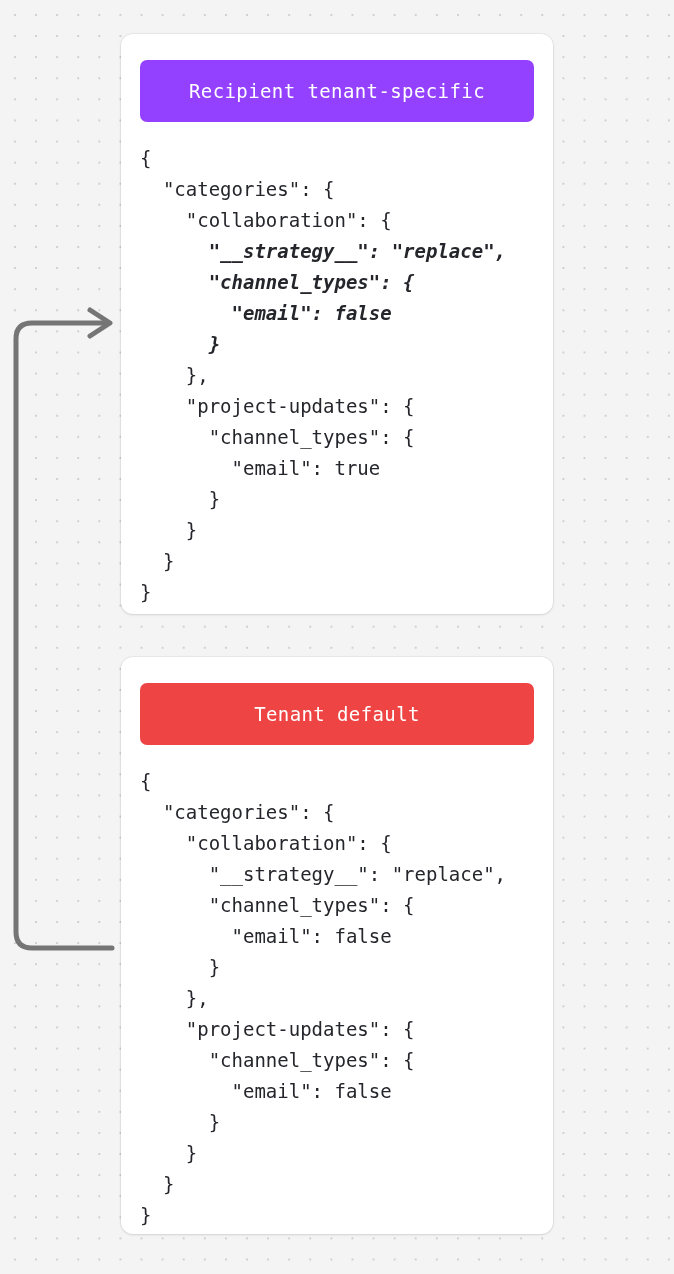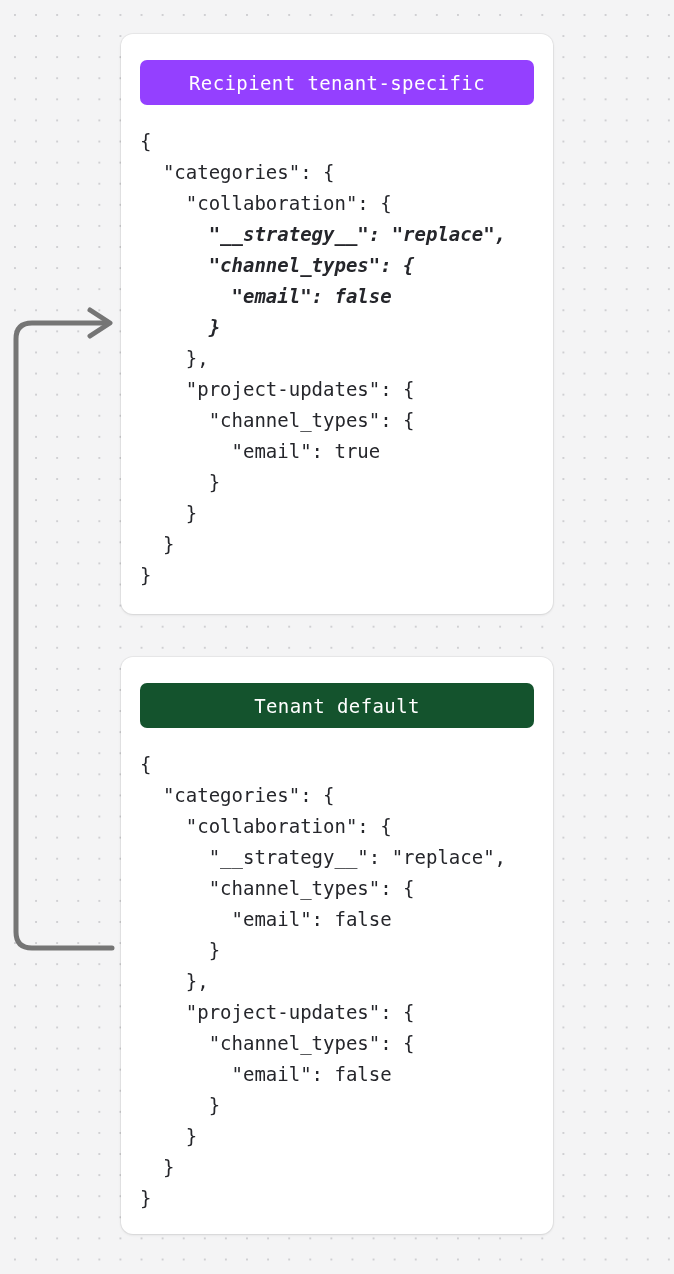--- a/index.html
+++ b/index.html
@@ -43,21 +43,21 @@
     background: #ffffff;
     border-radius: 12px;
     box-sizing: border-box;
     box-shadow: 0 1px 3px rgba(0,0,0,0.10), 0 0 0 1px rgba(0,0,0,0.045);
     padding: 26px 19px 22px 19px;
   }
   #card-recipient { top: 34px;  height: 580px; }
   #card-tenant    { top: 657px; height: 577px; }
 
   .card-header {
-    height: 45px;
+    height: 62px;
     border-radius: 7px;
     display: flex;
     align-items: center;
     justify-content: center;
     color: #ffffff;
     font-family: "DejaVu Sans Mono", "Liberation Mono", monospace;
     font-size: 19px;
     letter-spacing: 0.4px;
     white-space: nowrap;
     user-select: none;
@@ -89,17 +89,17 @@
     <path d="M 112 648 L 32 648 Q 16 648 16 632 L 16 39 Q 16 23 32 23 L 104 23" fill="none" stroke="#757575" stroke-width="5" stroke-linecap="round" stroke-linejoin="round"></path>
     <path d="M 90 10 L 110 23 L 90 36" fill="none" stroke="#757575" stroke-width="5" stroke-linecap="round" stroke-linejoin="round"></path>
   </svg>
 
   <div class="card" id="card-recipient">
     <div class="card-header" id="header-recipient" style="background: rgb(148, 64, 255); color: rgb(255, 255, 255);">Recipient tenant-specific</div>
     <pre class="code" id="code-recipient"><span class="ln">{</span><span class="ln">  "categories": {</span><span class="ln">    "collaboration": {</span><span class="ln hl">      "__strategy__": "replace",</span><span class="ln hl">      "channel_types": {</span><span class="ln hl">        "email": false</span><span class="ln hl">      }</span><span class="ln">    },</span><span class="ln">    "project-updates": {</span><span class="ln">      "channel_types": {</span><span class="ln">        "email": true</span><span class="ln">      }</span><span class="ln">    }</span><span class="ln">  }</span><span class="ln">}</span></pre>
   </div>
 
   <div class="card" id="card-tenant">
-    <div class="card-header" id="header-tenant" style="background: #14532d; color: rgb(255, 255, 255);">Tenant default</div>
+    <div class="card-header" id="header-tenant" style="background: #ef4444; color: rgb(255, 255, 255);">Tenant default</div>
     <pre class="code" id="code-tenant"><span class="ln">{</span><span class="ln">  "categories": {</span><span class="ln">    "collaboration": {</span><span class="ln">      "__strategy__": "replace",</span><span class="ln">      "channel_types": {</span><span class="ln">        "email": false</span><span class="ln">      }</span><span class="ln">    },</span><span class="ln">    "project-updates": {</span><span class="ln">      "channel_types": {</span><span class="ln">        "email": false</span><span class="ln">      }</span><span class="ln">    }</span><span class="ln">  }</span><span class="ln">}</span></pre>
   </div>
 
 </div>
 
 </body></html>

